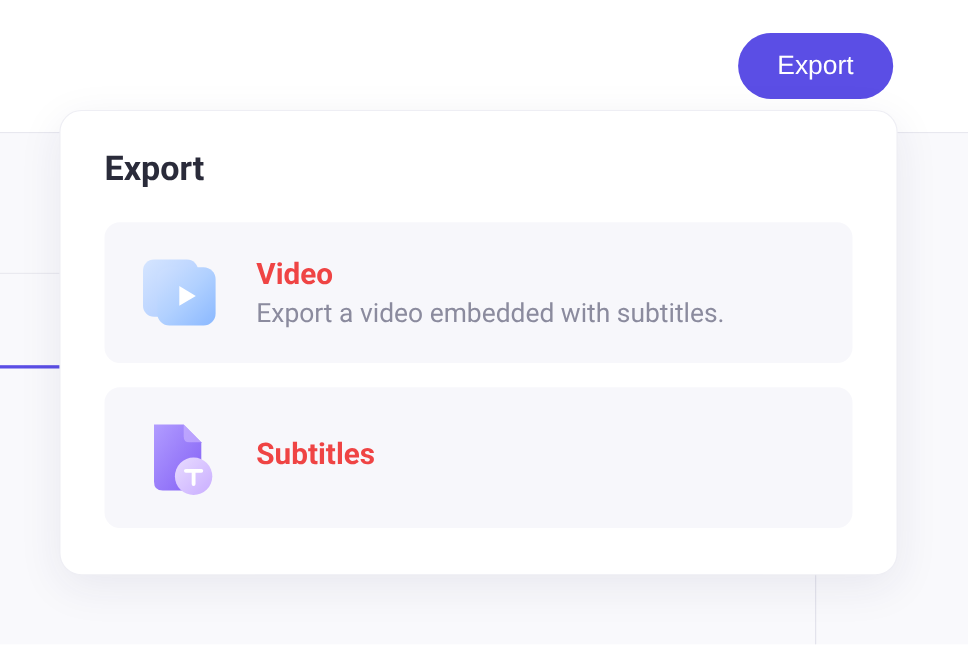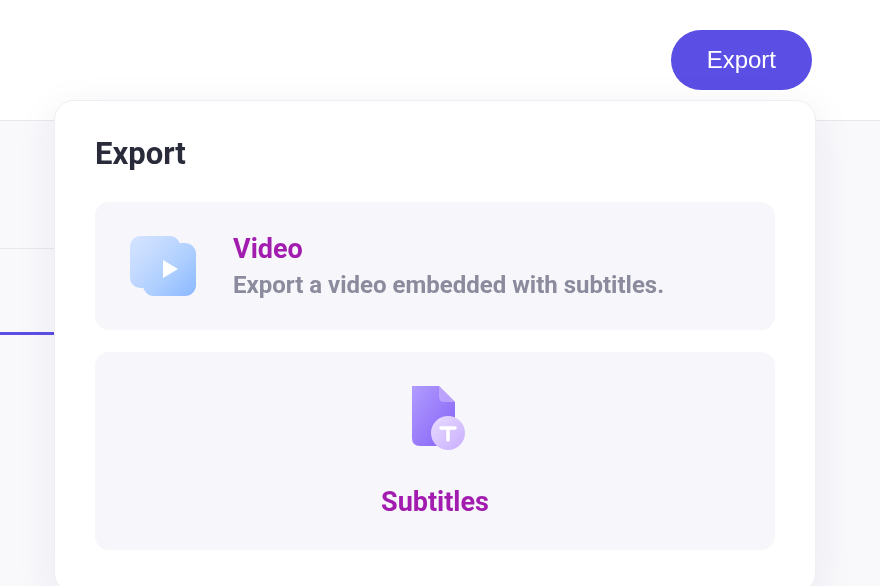--- a/index.html
+++ b/index.html
@@ -110,47 +110,46 @@
       padding: 26px 30px;
       display: flex;
       align-items: center;
       gap: 32px;
       cursor: pointer;
       margin-bottom: 22px;
     }
     
     .option-card:last-child {
       margin-bottom: 0;
-      flex-direction: column;
     }
     
     .option-icon {
       width: 76px;
       height: 76px;
       flex-shrink: 0;
       display: flex;
       align-items: center;
       justify-content: center;
     }
     
     .option-text {
       flex: 1;
     }
     
     .option-title {
       font-size: 27px;
       font-weight: 700;
-      color: #a21caf;
+      color: #ef4444;
       margin-bottom: 6px;
     }
     
     .option-desc {
       font-size: 24px;
       color: #8b8b9e;
-      font-weight: 700;
+      font-weight: 400;
     }
   </style>
 </head>
 <body>
 
 <div class="topbar">
   <button class="export-btn">Export</button>
 </div>
 
 <div class="below-topbar"></div>

